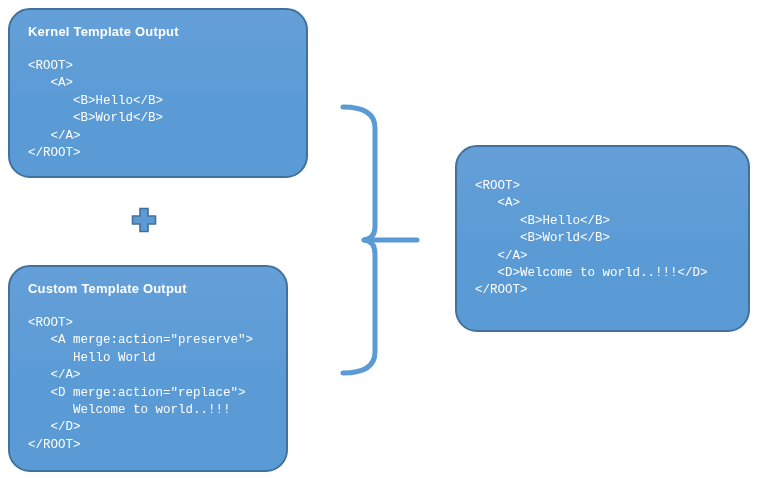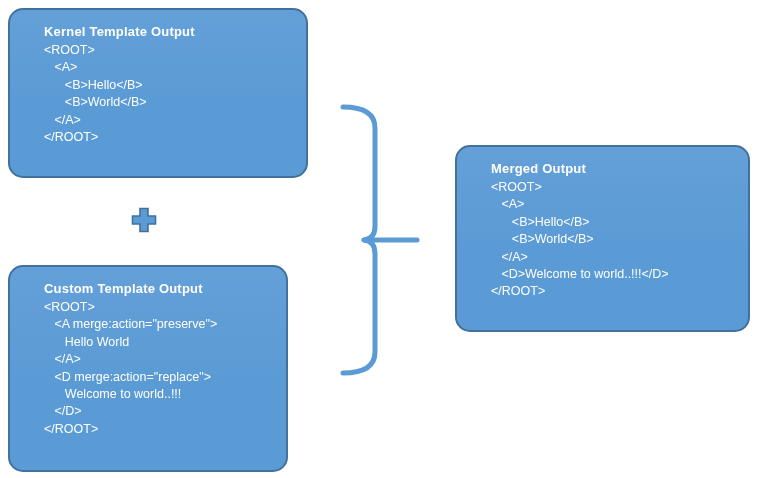--- a/index.html
+++ b/index.html
@@ -19,36 +19,36 @@
     position: relative;
     width: 757px;
     height: 478px;
     background: var(--background);
     overflow: hidden;
   }
   .box {
     position: absolute;
     background: linear-gradient(180deg, var(--box-fill-light) 0%, var(--box-fill) 55%, var(--box-fill) 100%);
     border: 2px solid var(--box-border);
-    border-radius: 15px;
+    border-radius: 22px;
     color: var(--box-text);
-    padding: 13px 34px;
+    padding: 13px 18px;
   }
   .box-title {
     font-size: 13px;
     font-weight: 600;
     letter-spacing: 0.2px;
     line-height: 17px;
   }
   .box-code {
-    margin-top: 2px;
+    margin-top: 18px;
     font-size: 12.5px;
     line-height: 17.4px;
     white-space: pre;
-    font-family: Liberation Sans, sans-serif;
+    font-family: Liberation Mono, monospace;
   }
   .kernel-box { left: 8px;   top: 8px;   width: 300px; height: 170px; }
   .custom-box { left: 8px;   top: 265px; width: 280px; height: 207px; }
   .merged-box { left: 455px; top: 145px; width: 295px; height: 187px; }
   .plus-wrap {
     position: absolute;
     left: 131px; top: 207px;
     width: 26px; height: 26px;
   }
   .plus-wrap svg { display: block; }
@@ -106,21 +106,20 @@
   </div>
 
   <div class="brace-wrap">
     <svg width="95" height="285" viewBox="0 0 95 285" aria-hidden="true">
       <path class="brace-path" d="M 13 9 Q 45 9 45 30 L 45 128 Q 45 141 34 142 Q 45 143 45 156 L 45 254 Q 45 275 13 275"></path>
       <path class="brace-path" d="M 34 142 L 87 142"></path>
     </svg>
   </div>
 
   <div class="box merged-box">
-    <div class="box-title">Merged Output</div>
     <div class="box-code">&lt;ROOT&gt;
    &lt;A&gt;
       &lt;B&gt;Hello&lt;/B&gt;
       &lt;B&gt;World&lt;/B&gt;
    &lt;/A&gt;
    &lt;D&gt;Welcome to world..!!!&lt;/D&gt;
 &lt;/ROOT&gt;</div>
   </div>
 
 </div>

